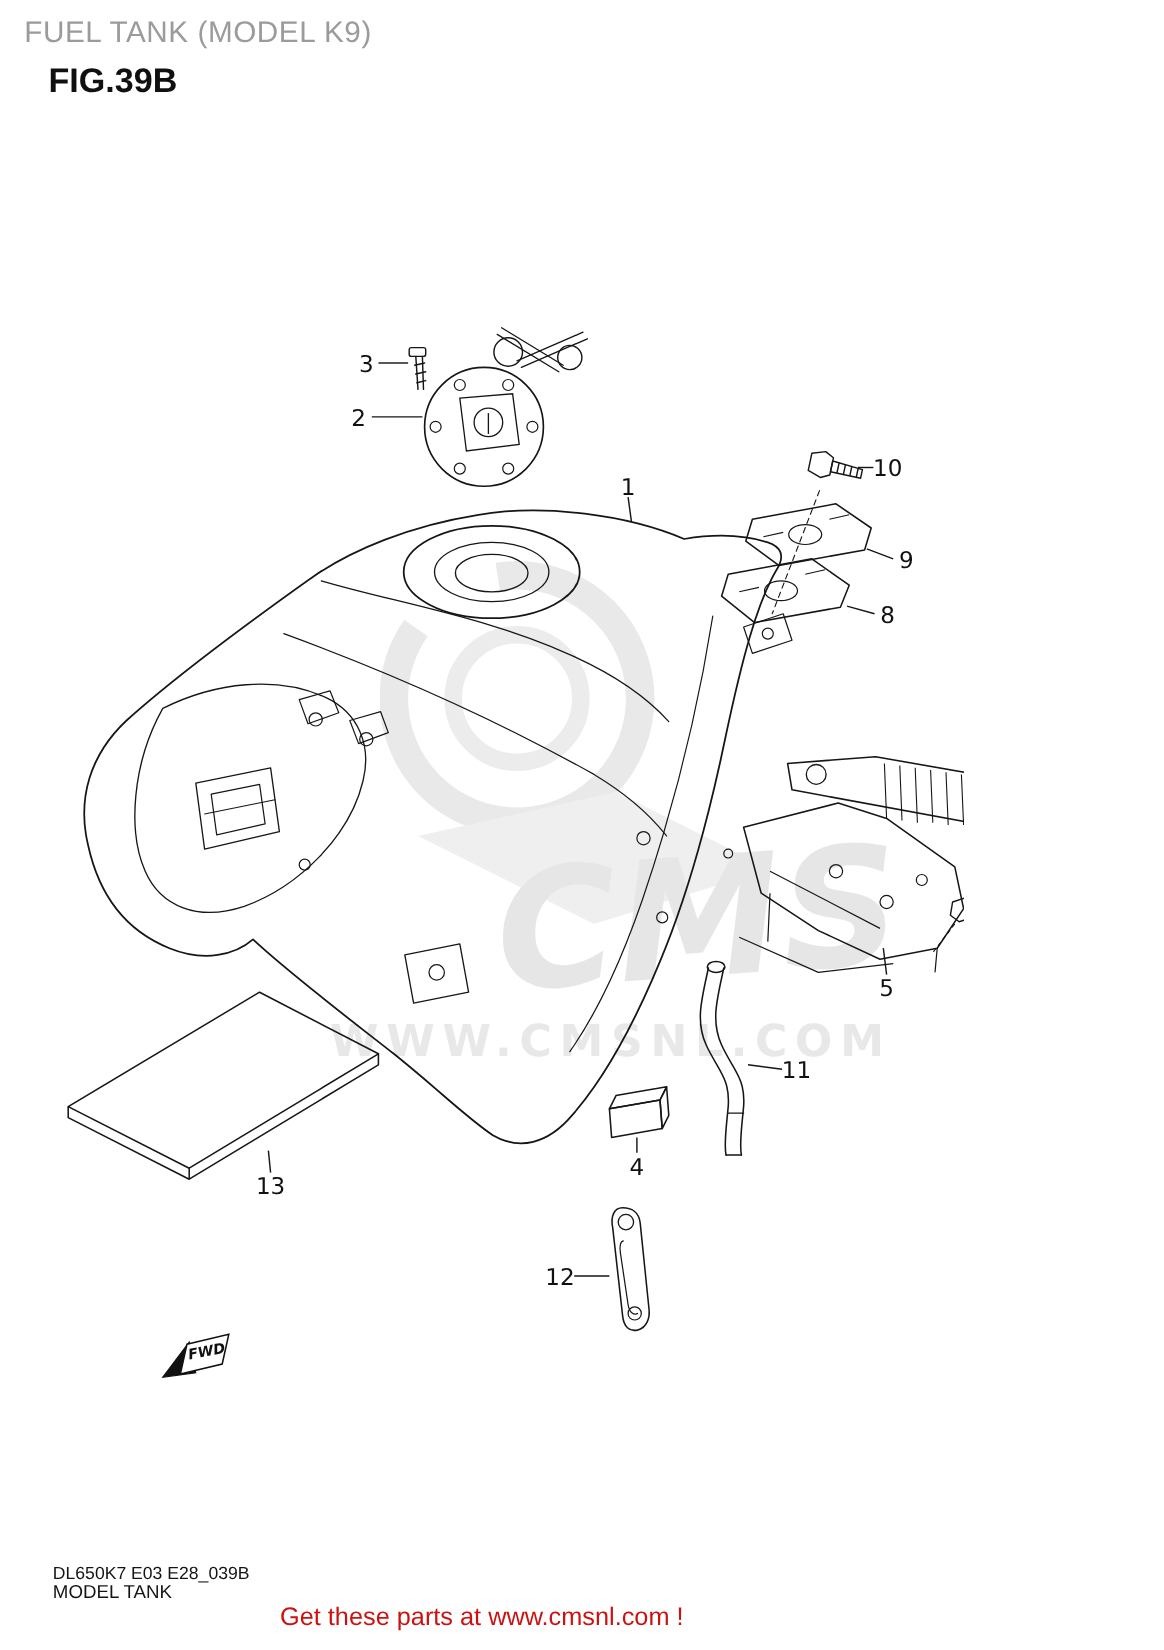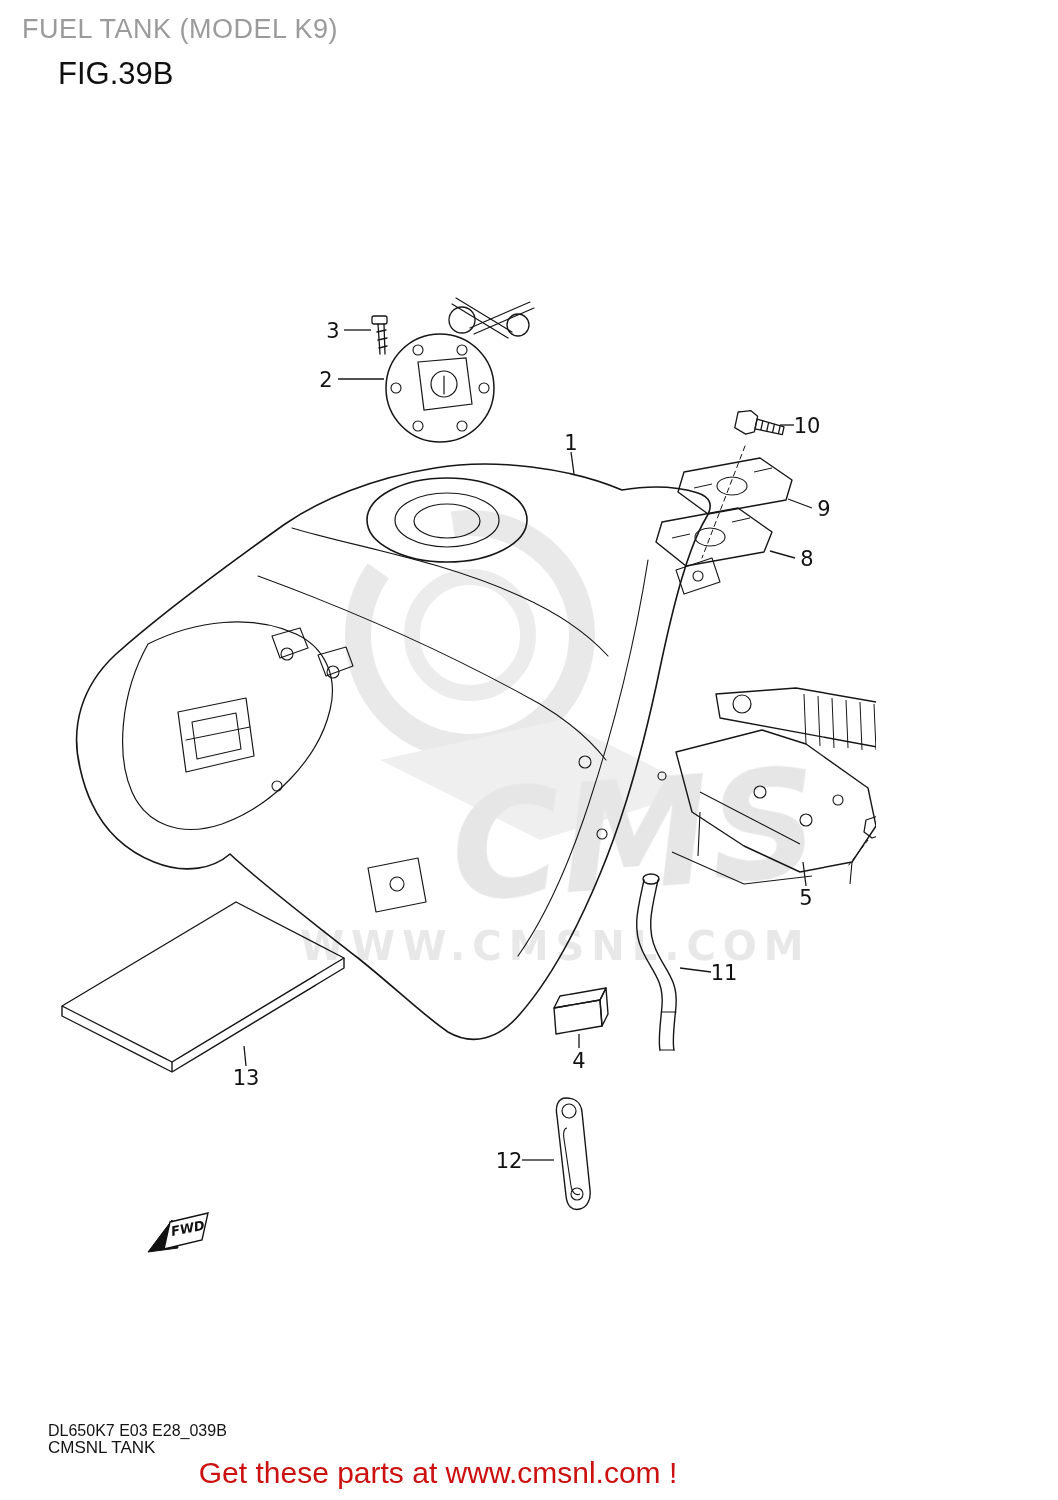--- a/index.html
+++ b/index.html
@@ -2,25 +2,25 @@
 <html><head>
 <meta charset="utf-8">
 <style>
   html,body{margin:0;padding:0;background:#ffffff;}
   .page{position:relative;width:876px;height:1500px;background:#fff;overflow:hidden;
         font-family:"Liberation Sans", sans-serif;}
   .art{position:absolute;left:0;top:0;width:1058px;height:1500px;}
   .header{position:absolute;left:0;top:0;width:100%;z-index:5;}
   .subtitle{position:absolute;left:22px;top:14px;font-size:27px;color:#9b9b9b;
             letter-spacing:0.5px;white-space:nowrap;}
-  .fig{position:absolute;left:44px;top:56px;font-size:31px;font-weight:normal;color:#101010;margin-left:14px;}
+  .fig{position:absolute;left:44px;top:56px;font-size:31px;font-weight:bold;color:#101010;}
   .footer-code{position:absolute;left:48px;top:1406px;font-size:16px;color:#141414;z-index:5;margin-top:16px;}
   .footer-name{position:absolute;left:48px;top:1438px;font-size:17px;color:#141414;z-index:5;}
   .promo{position:absolute;left:0;top:1456px;width:100%;text-align:center;
-         font-size:30px;color:#cc1111;z-index:5;}
+         font-size:23px;color:#cc1111;z-index:5;}
   svg text.callout{font-family:"DejaVu Sans", sans-serif;font-size:21px;fill:#111;}
   svg text.wm-brand{font-family:"DejaVu Sans", sans-serif;font-weight:bold;font-style:italic;
         font-size:150px;fill:#e2e2e2;}
   svg text.wm-url{font-family:"DejaVu Sans", sans-serif;font-weight:bold;
         font-size:40px;fill:#e4e4e4;letter-spacing:7px;}
   svg text.fwd{font-family:"DejaVu Sans", sans-serif;font-size:13px;font-weight:bold;
         font-style:italic;fill:#111;}
 </style>
 </head>
 <body>
@@ -212,16 +212,16 @@
       <text class="callout" x="807" y="566">8</text>
       <text class="callout" x="824" y="516">9</text>
       <text class="callout" x="807" y="433">10</text>
       <text class="callout" x="724" y="980">11</text>
       <text class="callout" x="509" y="1168">12</text>
       <text class="callout" x="246" y="1085">13</text>
     </g>
   </svg>
 
   <div class="footer-code">DL650K7 E03 E28_039B</div>
-  <div class="footer-name">CMSNL TANK</div>
+  <div class="footer-name">MODEL TANK</div>
   <div class="promo">Get these parts at www.cmsnl.com !</div>
 
 </div>
 
 </body></html>

